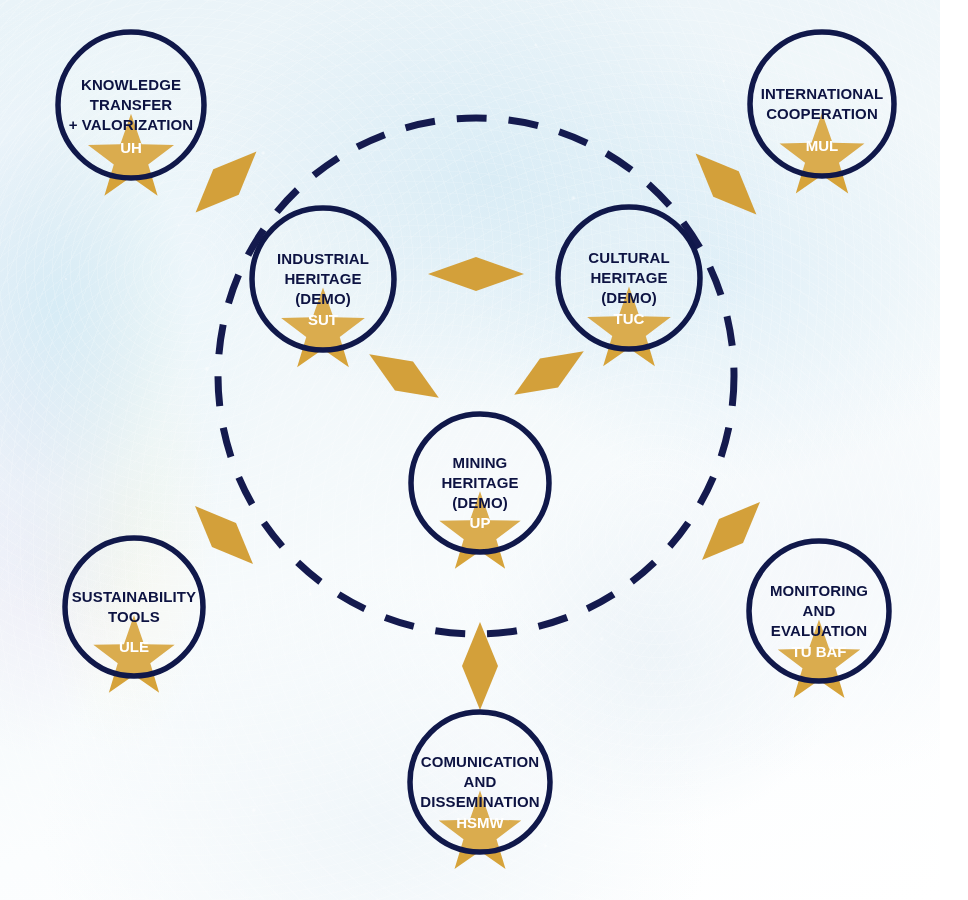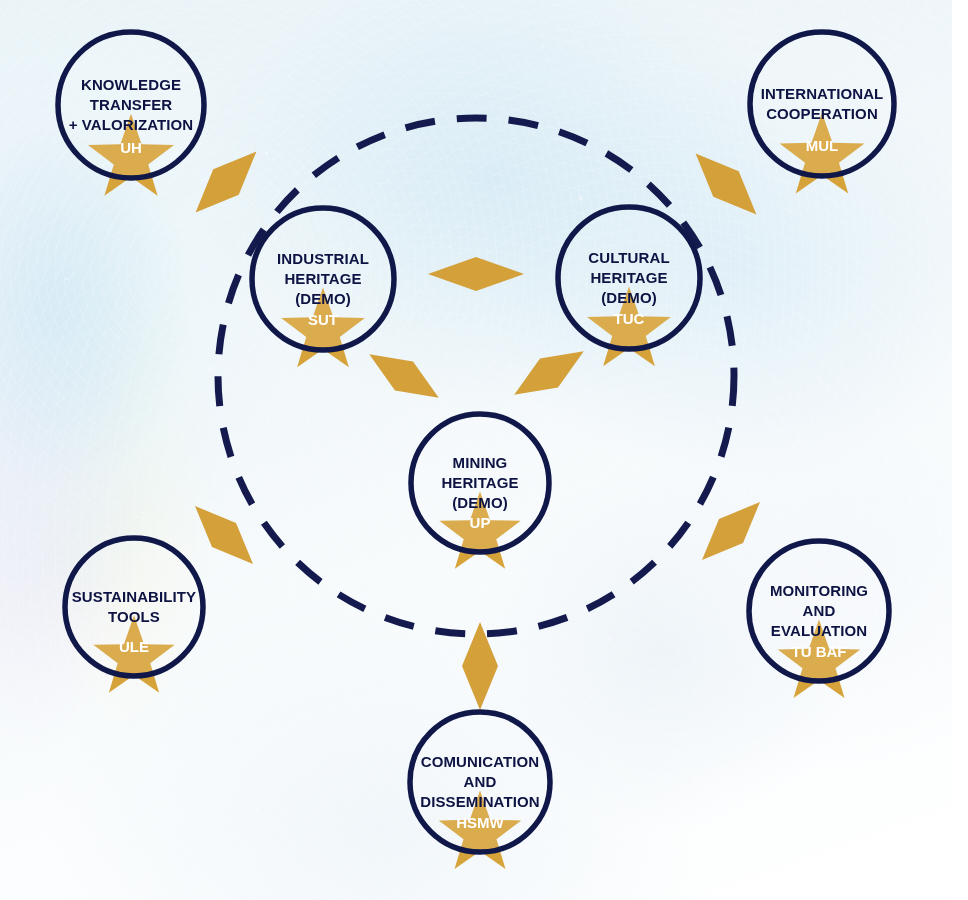--- a/index.html
+++ b/index.html
@@ -7,21 +7,20 @@
     margin: 0;
     padding: 0;
     background: #ffffff;
   }
   #stage {
     position: relative;
     width: 940px;
     height: 900px;
     overflow: hidden;
     font-family: "Liberation Sans", sans-serif;
-    padding-left: 12px;
   }
   
   #bg-base {
     position: absolute;
     inset: 0;
     background:
       radial-gradient(ellipse 300px 420px at 6% 34%, rgba(214,236,246,0.95) 0%, rgba(235,246,251,0.55) 45%, rgba(255,255,255,0) 75%),
       radial-gradient(ellipse 180px 500px at 3% 45%, rgba(226,214,240,0.55) 0%, rgba(255,255,255,0) 70%),
       radial-gradient(ellipse 150px 430px at 9% 40%, rgba(222,241,226,0.45) 0%, rgba(255,255,255,0) 70%),
       radial-gradient(ellipse 130px 360px at 13% 55%, rgba(250,243,214,0.40) 0%, rgba(255,255,255,0) 72%),

